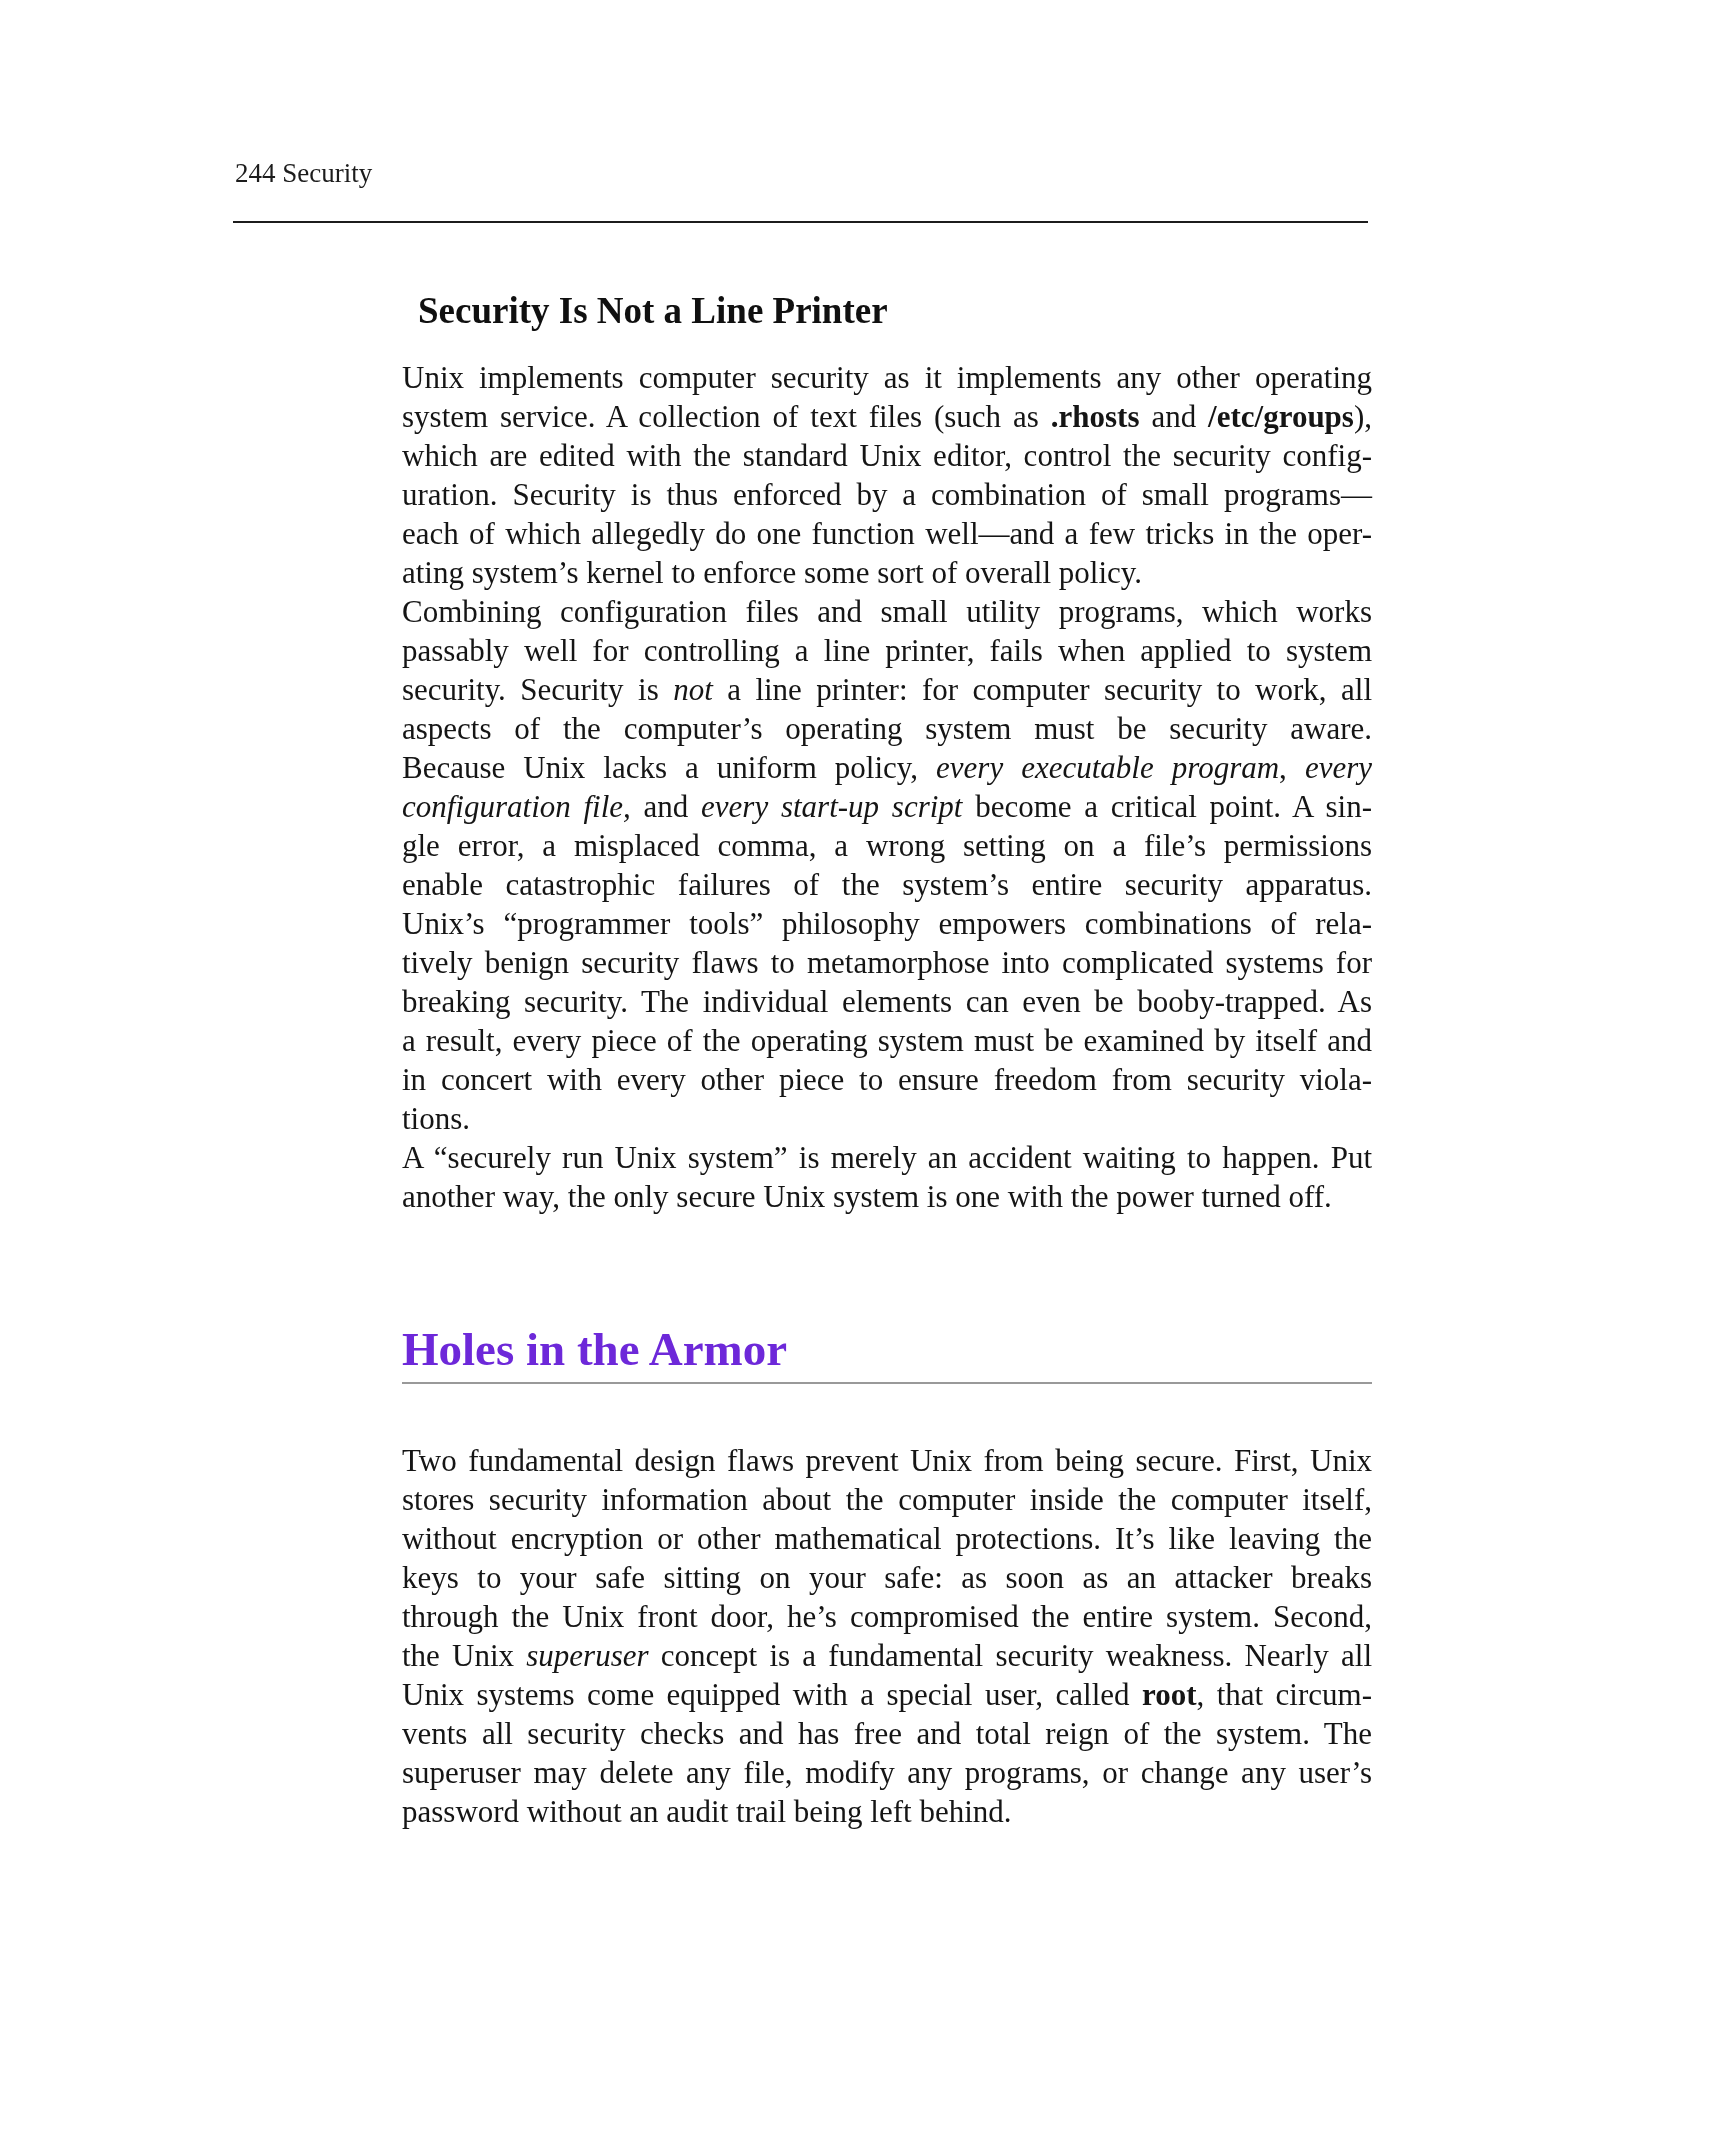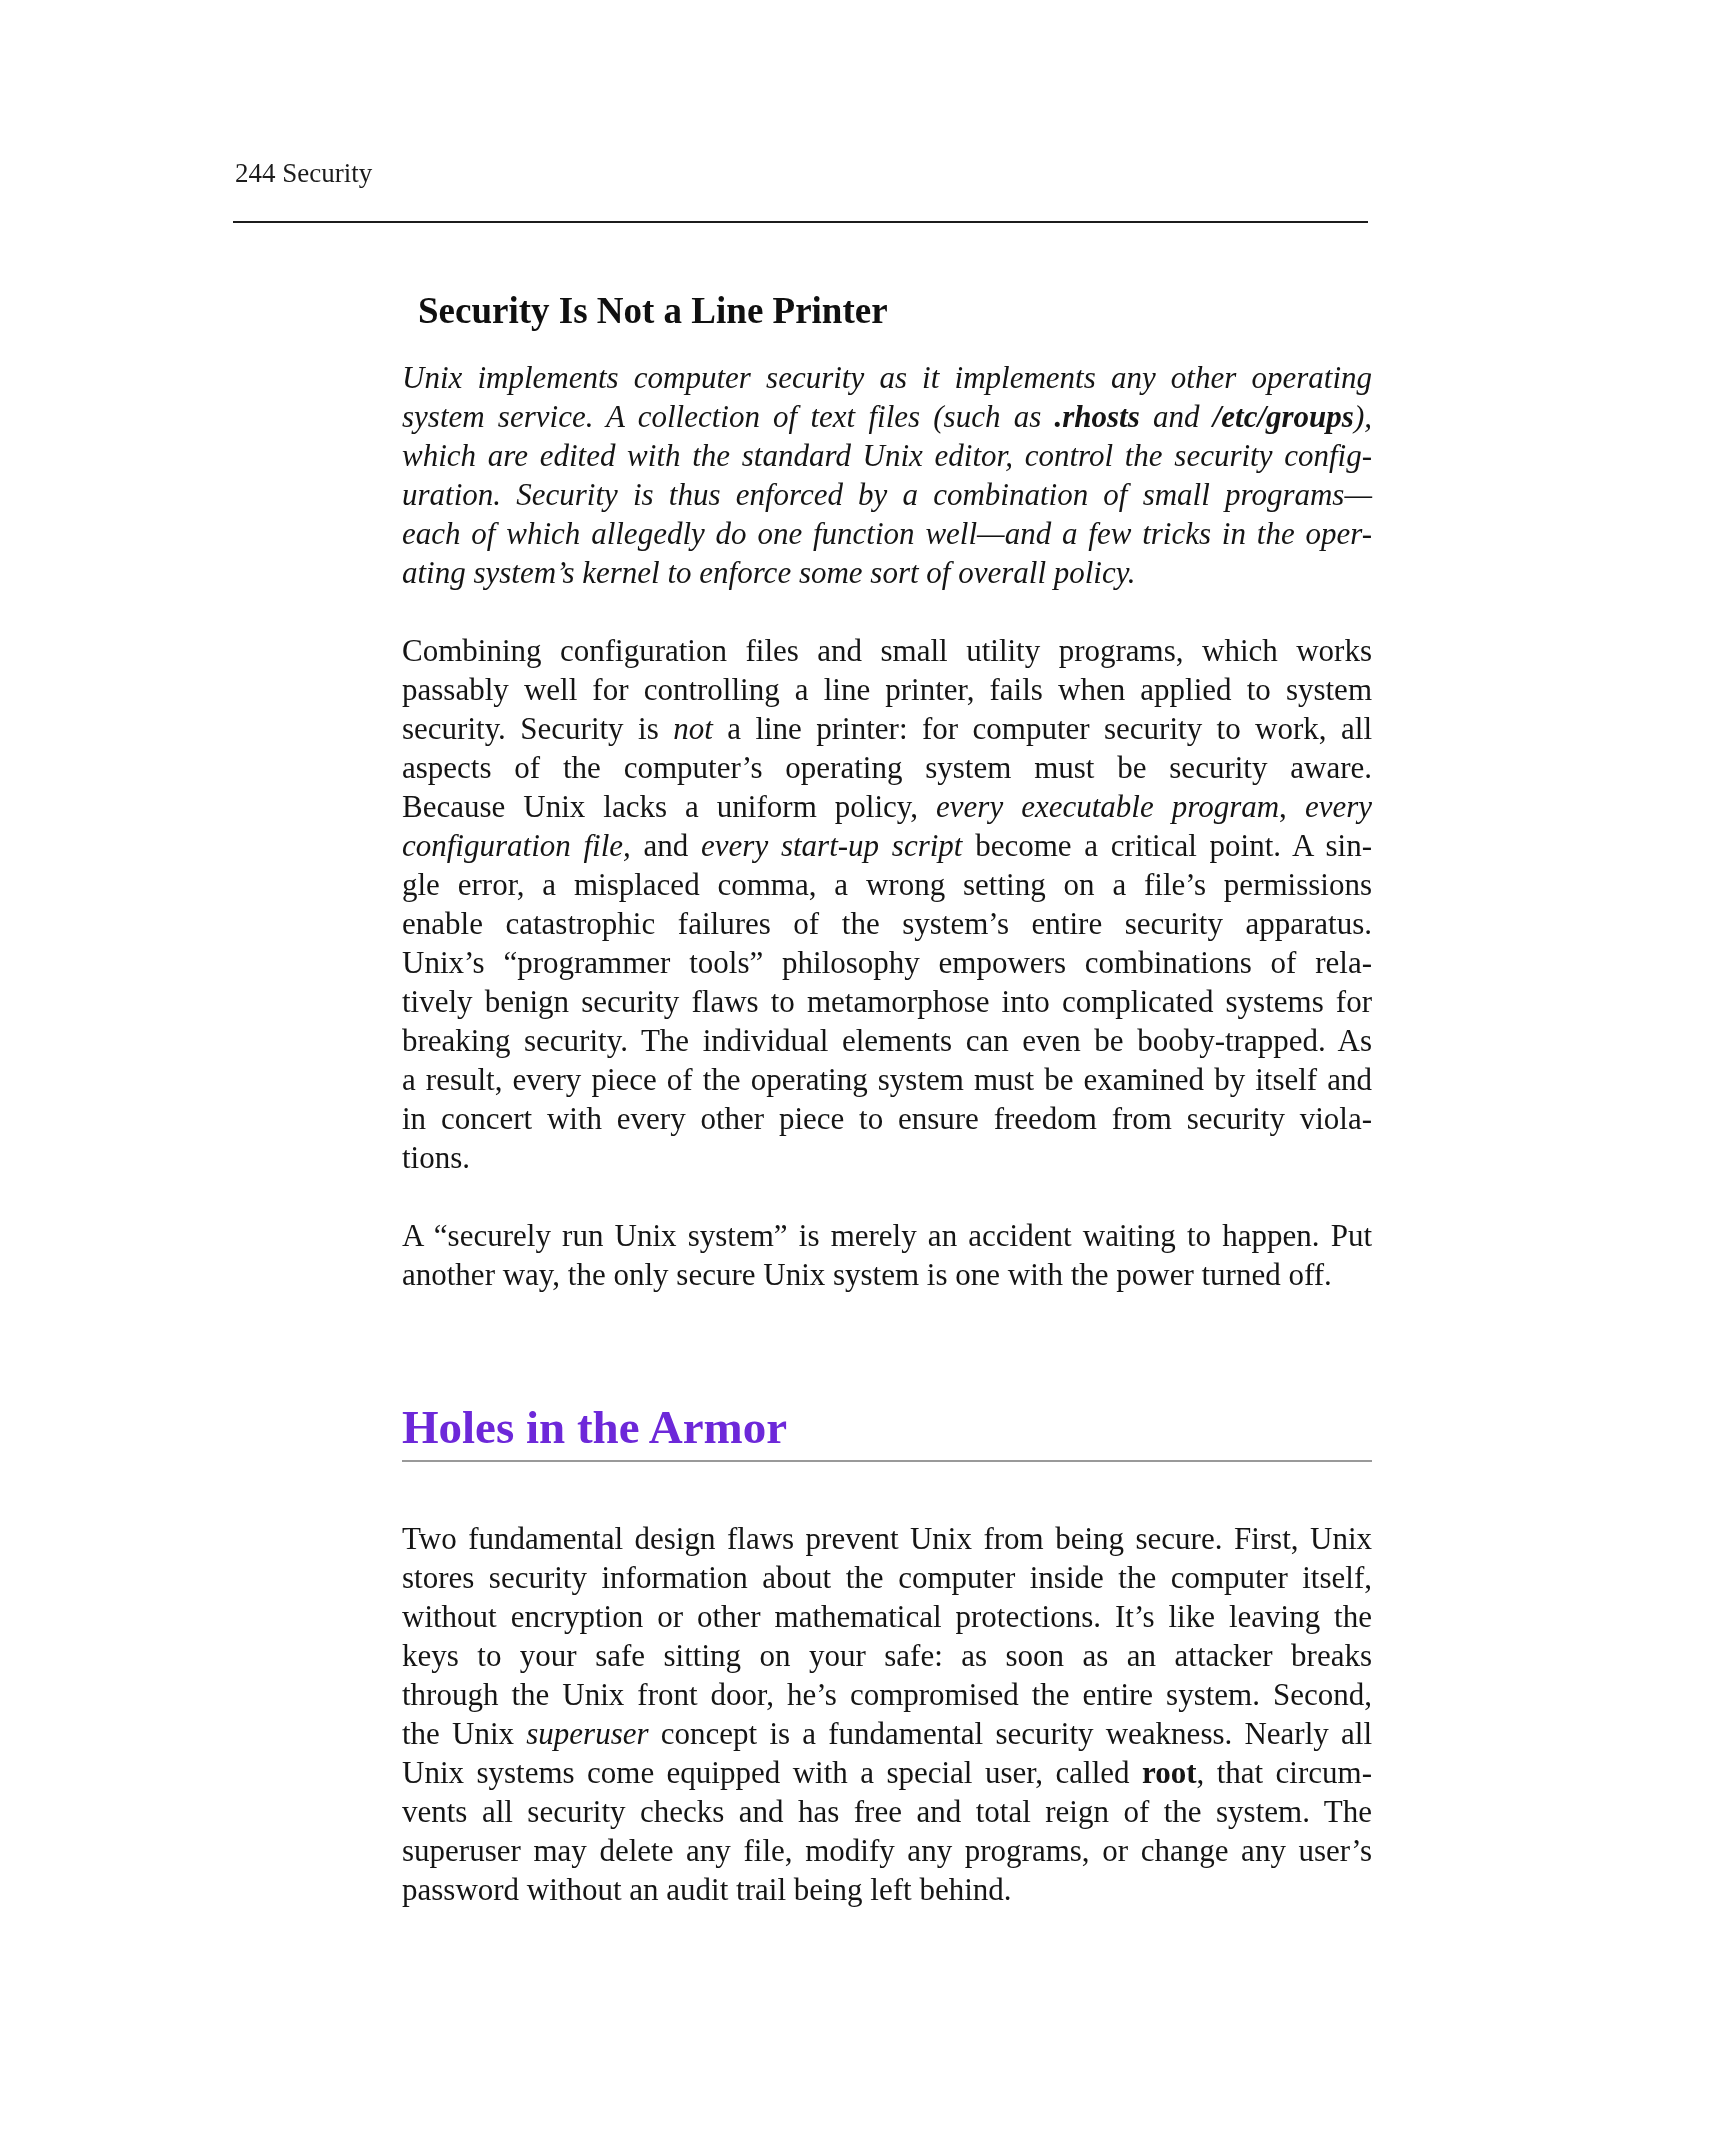--- a/index.html
+++ b/index.html
@@ -52,22 +52,22 @@
     line-height: 56px;
     font-weight: bold;
     color: #6d28d9;
   }
   .heading-rule {
     margin-top: 4.9px;
     width: 100%;
     height: 1.9px;
     background: #999999;
   }
-  .body .para { margin-top: 39px; }
-  .body1 .para:first-child { margin-top: 25px; font-style: italic; }
+  .body .para { }
+  .body1 .para:first-child { margin-top: 25px; }
   .body2 .para:first-child { margin-top: 57px; }
   .line {
     font-size: 31px;
     line-height: 39px;
     text-align: justify;
     text-align-last: justify;
     hyphens: none;
     color: #151515;
   }
   .line.last { text-align-last: left; }

